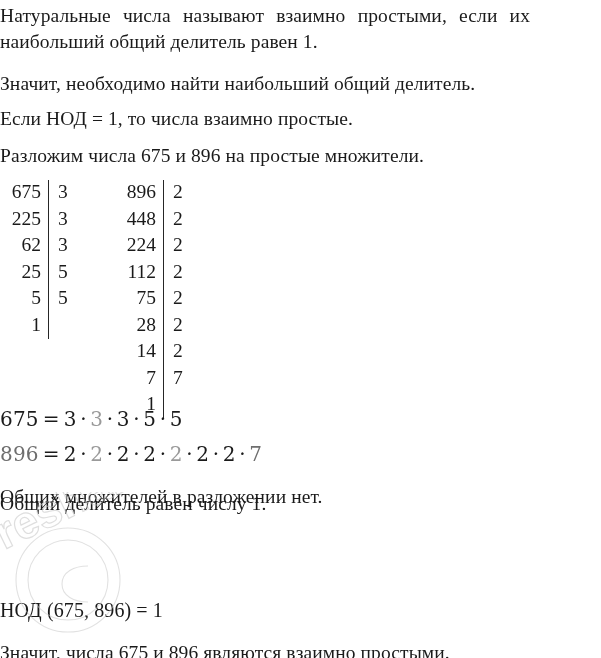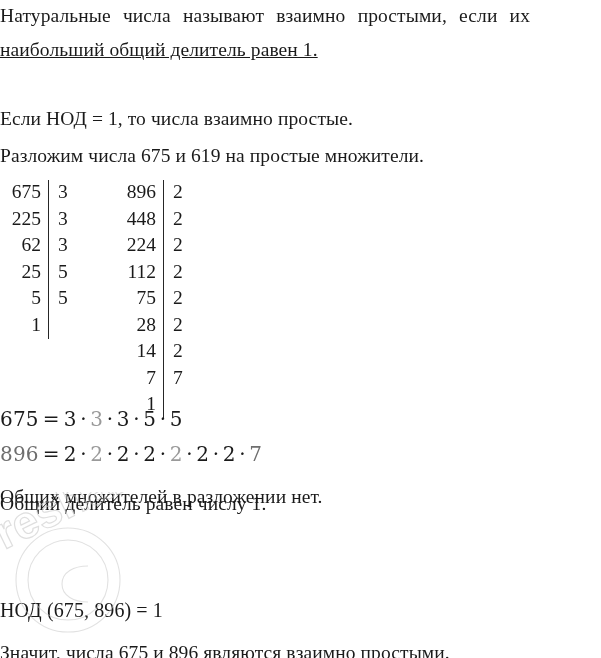--- a/index.html
+++ b/index.html
@@ -99,26 +99,27 @@
   .faint { color: #9a9a9a; }
   .semi  { color: #6e6e6e; }
 </style>
 </head>
 <body>
 
 <div class="page">
 
   <div class="prose-line justify" style="top:6px;">Натуральные числа называют взаимно простыми, если их</div>
 
-  <div class="prose-line" style="top:40px;text-decoration:underline;">наибольший общий делитель равен 1.</div>
-
+  <div class="prose-line" style="top:32px;">наибольший общий делитель равен 1.</div>
+
+  <div class="prose-line" style="top:74px;">Значит, необходимо найти наибольший общий делитель.</div>
 
   <div class="prose-line" style="top:109px;">Если НОД = 1, то числа взаимно простые.</div>
 
-  <div class="prose-line" style="top:146px;">Разложим числа 675 и 619 на простые множители.</div>
+  <div class="prose-line" style="top:146px;">Разложим числа 675 и 896 на простые множители.</div>
 
   <div class="ladder" style="left:48px; top:182px;">
 
     <div class="ladder-row">
       <span class="ladder-left">675</span>
       <span class="ladder-rule"></span>
       <span class="ladder-right">3</span>
     </div>
     <div class="ladder-row">
       <span class="ladder-left">225</span>

